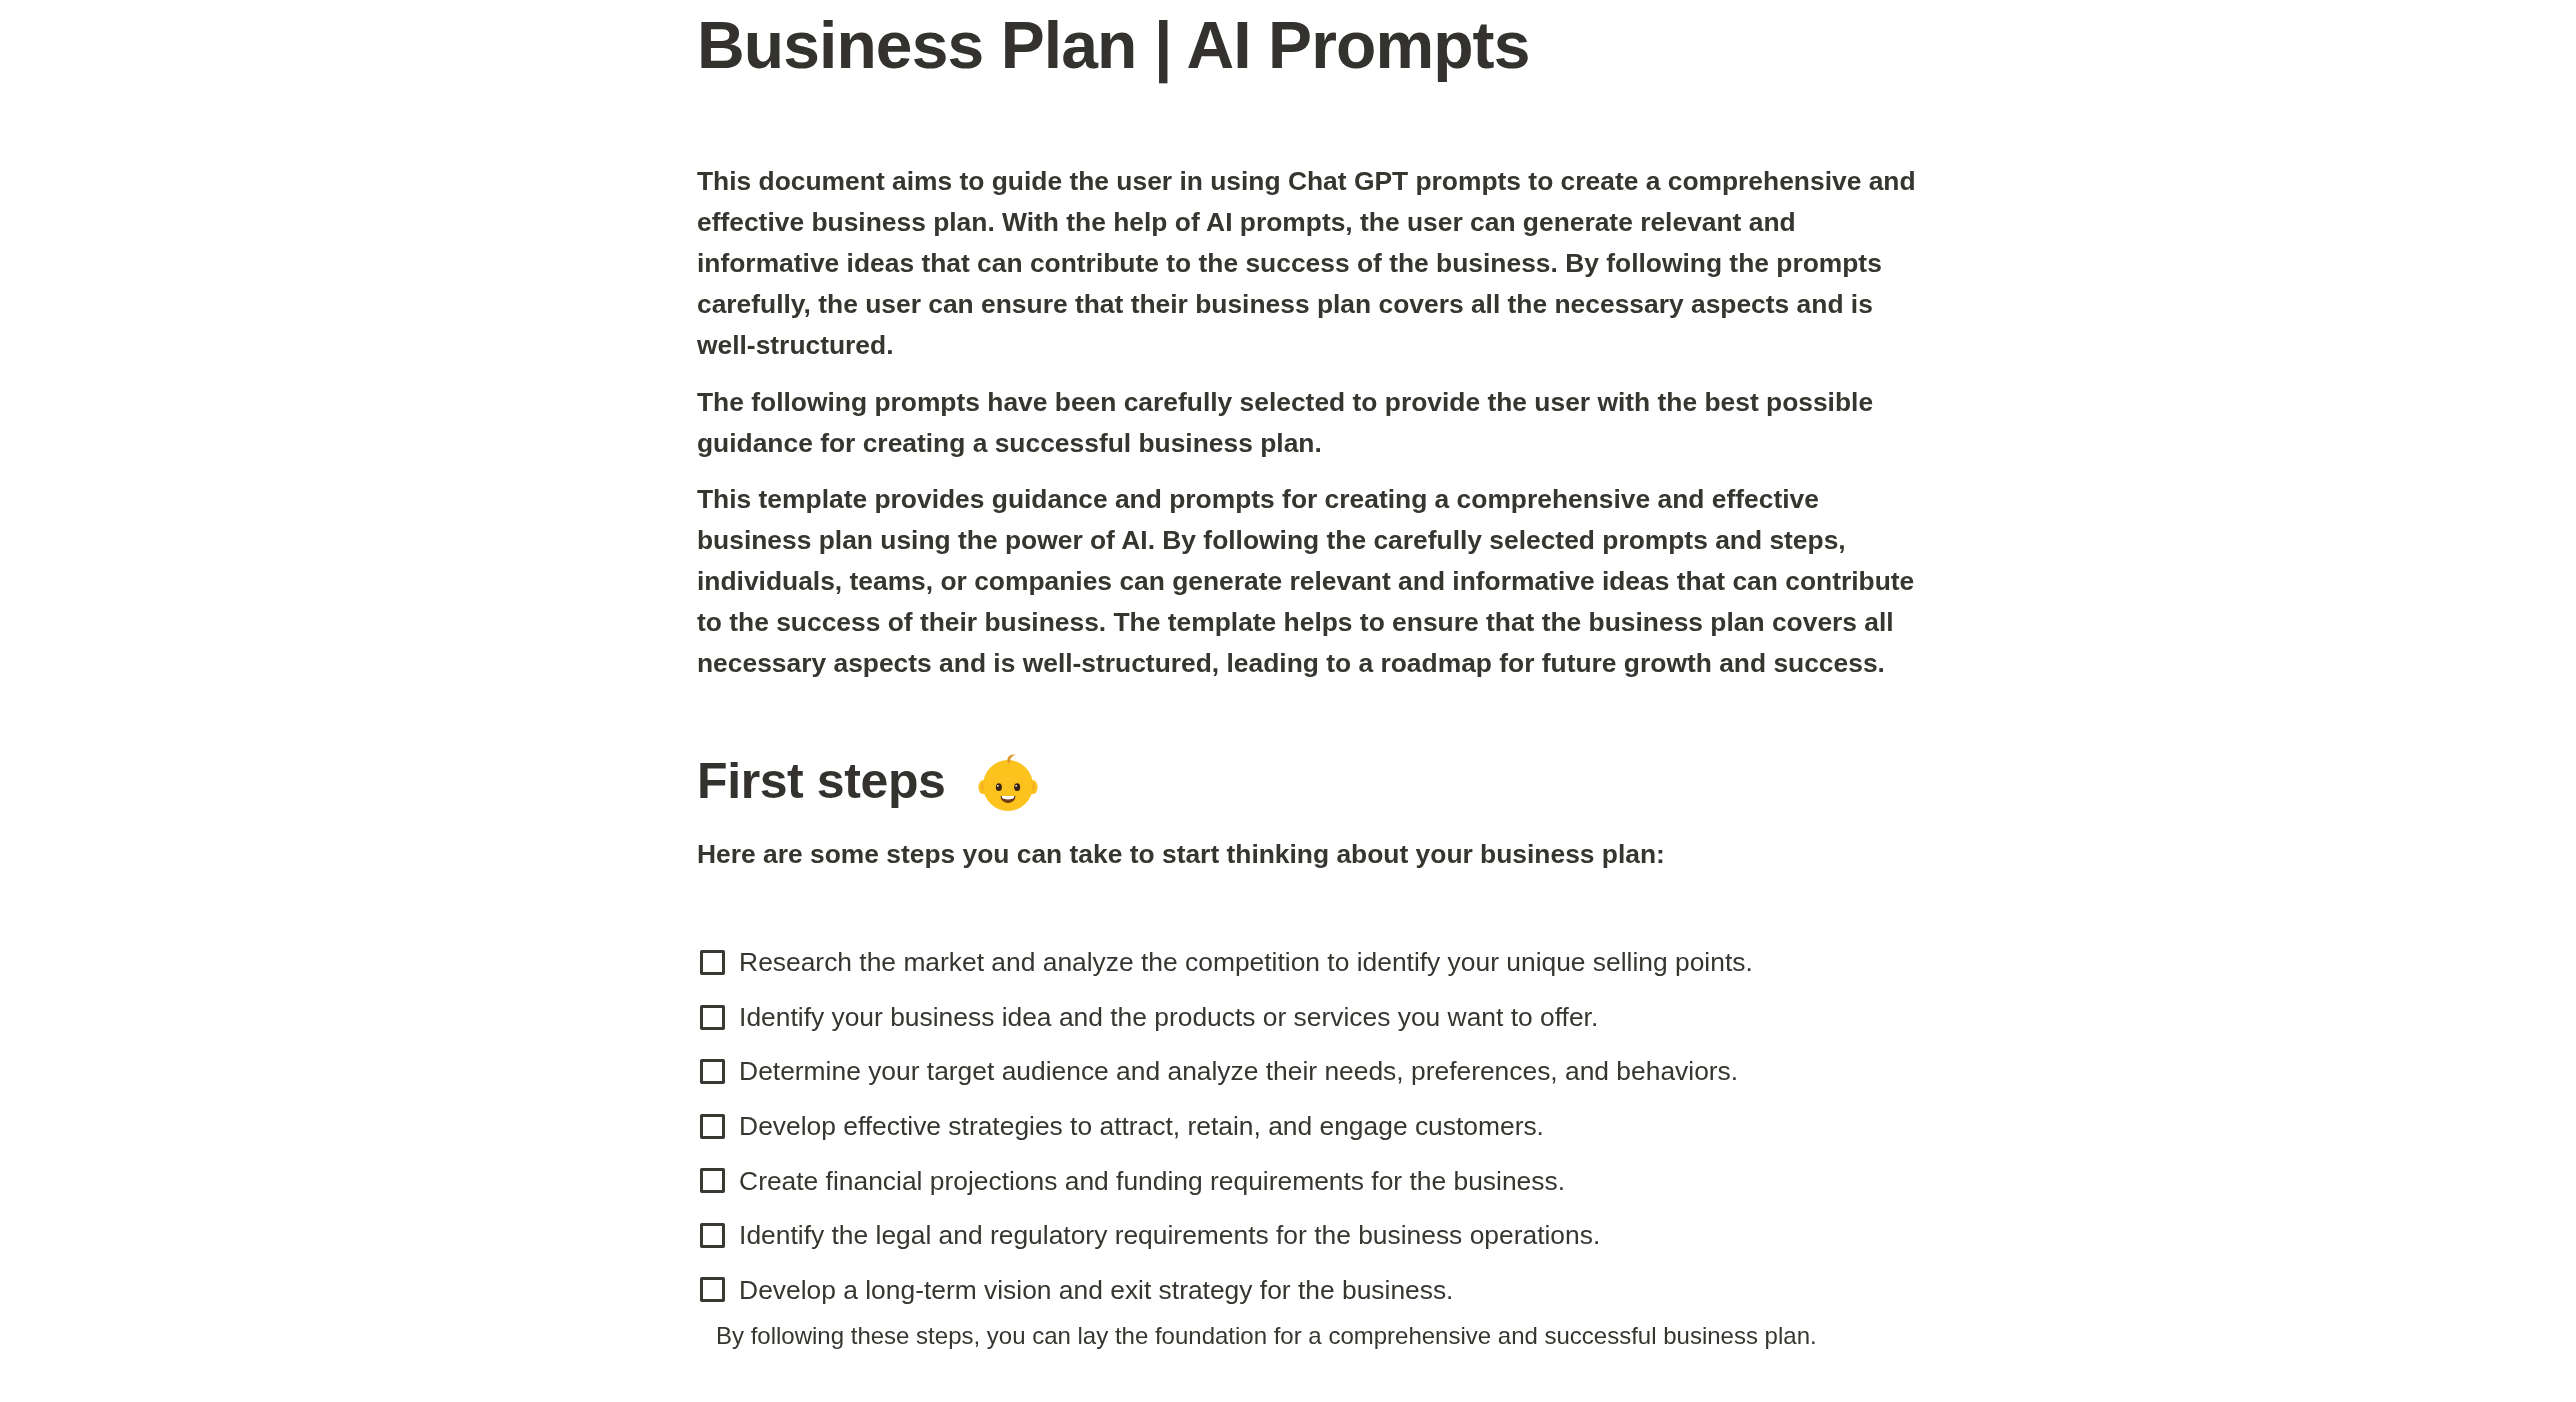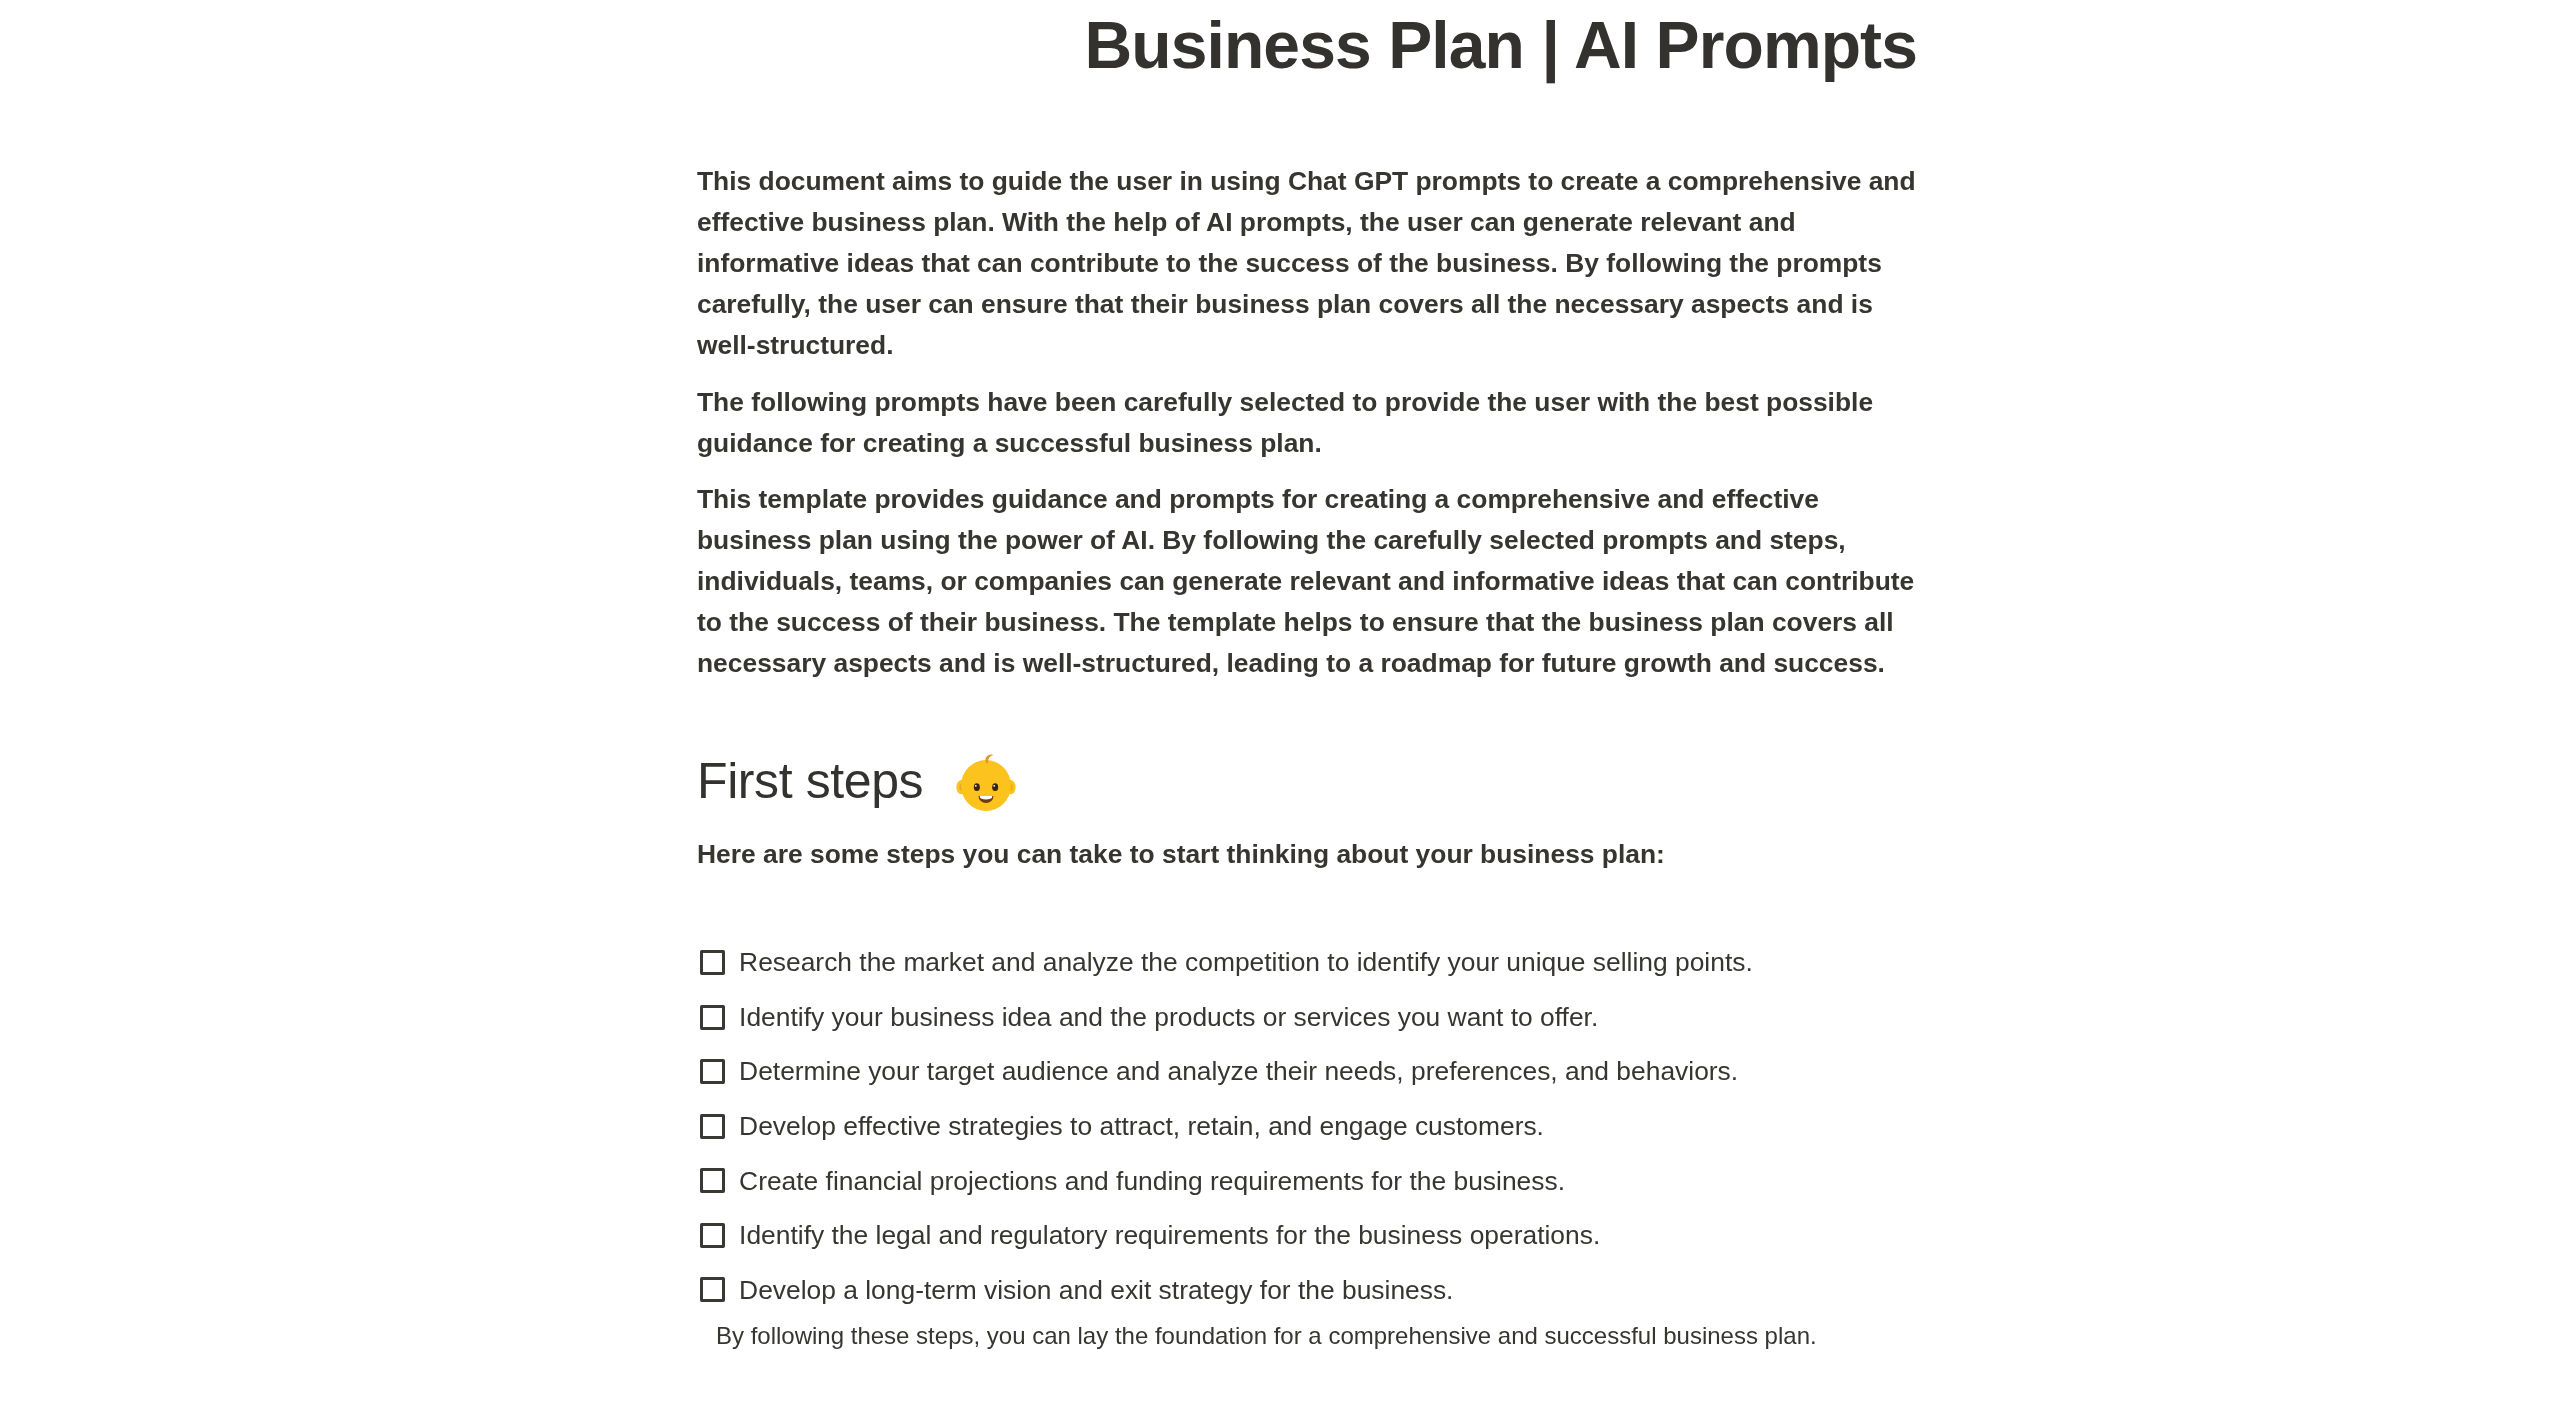--- a/index.html
+++ b/index.html
@@ -20,33 +20,32 @@
   .content {
     width: 1220px;
   }
   .title {
     margin: 0 0 78px 0;
     font-size: 66px;
     line-height: 1.16;
     font-weight: 700;
     letter-spacing: -0.9px;
     color: #34322e;
-    text-align: right;
   }
   .para {
     margin: 0 0 15.3px 0;
     font-size: 26.4px;
     line-height: 41px;
     font-weight: 700;
   }
   .section-heading {
     margin: 66px 0 22px 0;
     font-size: 50px;
     line-height: 1.25;
-    font-weight: 400;
+    font-weight: 700;
     letter-spacing: -0.4px;
     display: flex;
     align-items: center;
     gap: 33px;
     color: #34322e;
   }
   .section-heading .emoji {
     width: 60px;
     height: 60px;
     flex: none;

